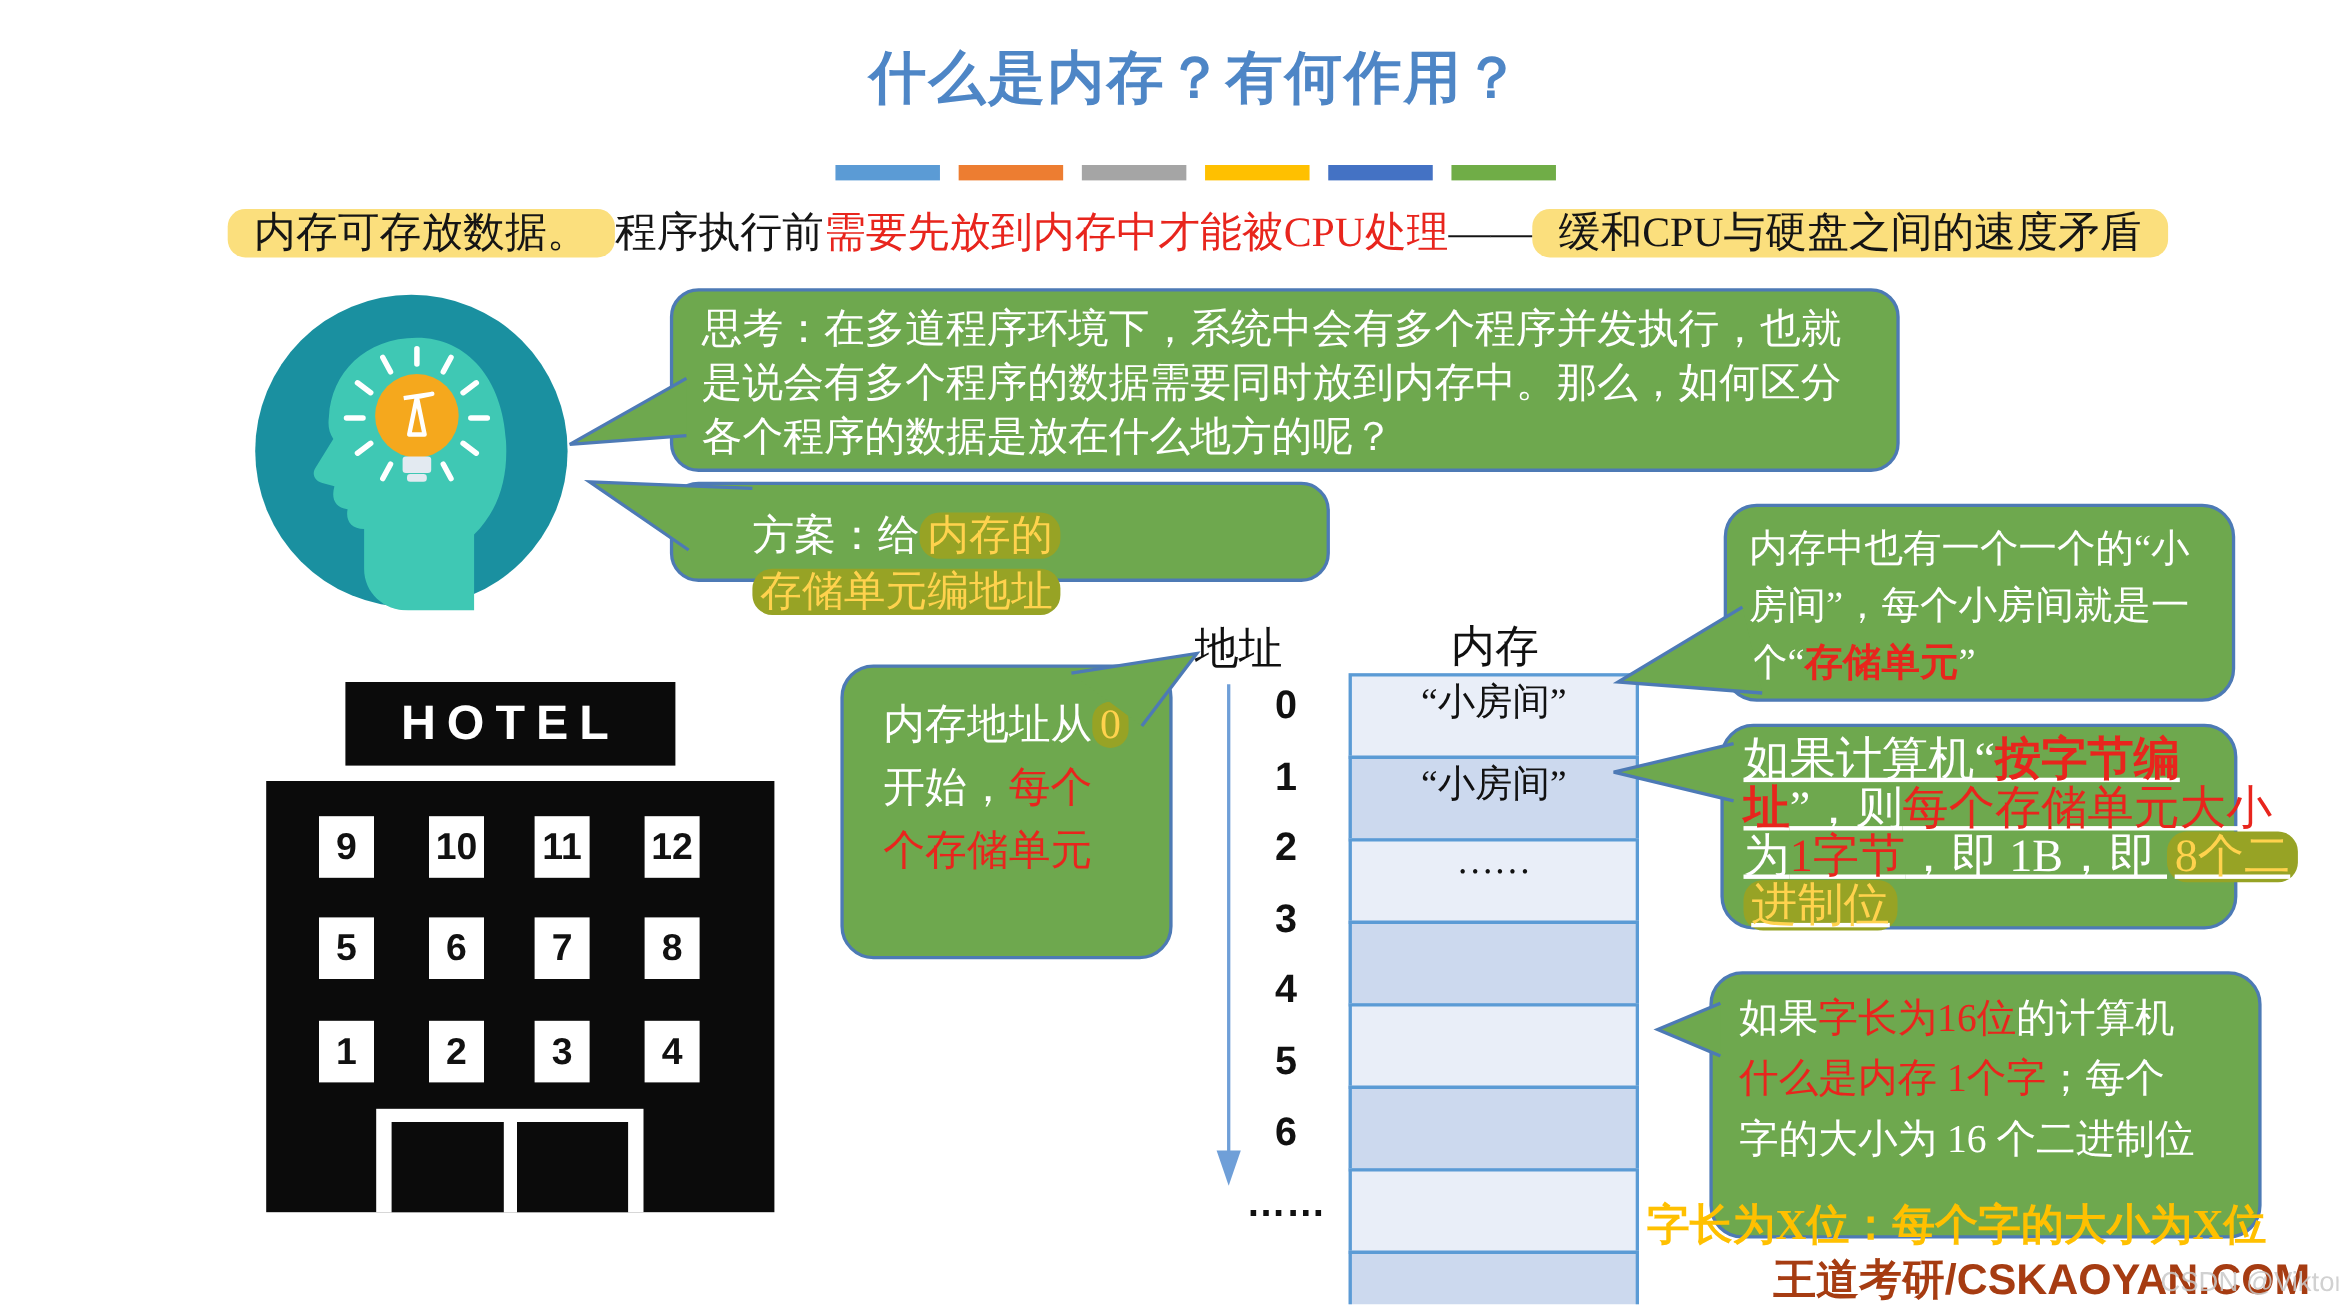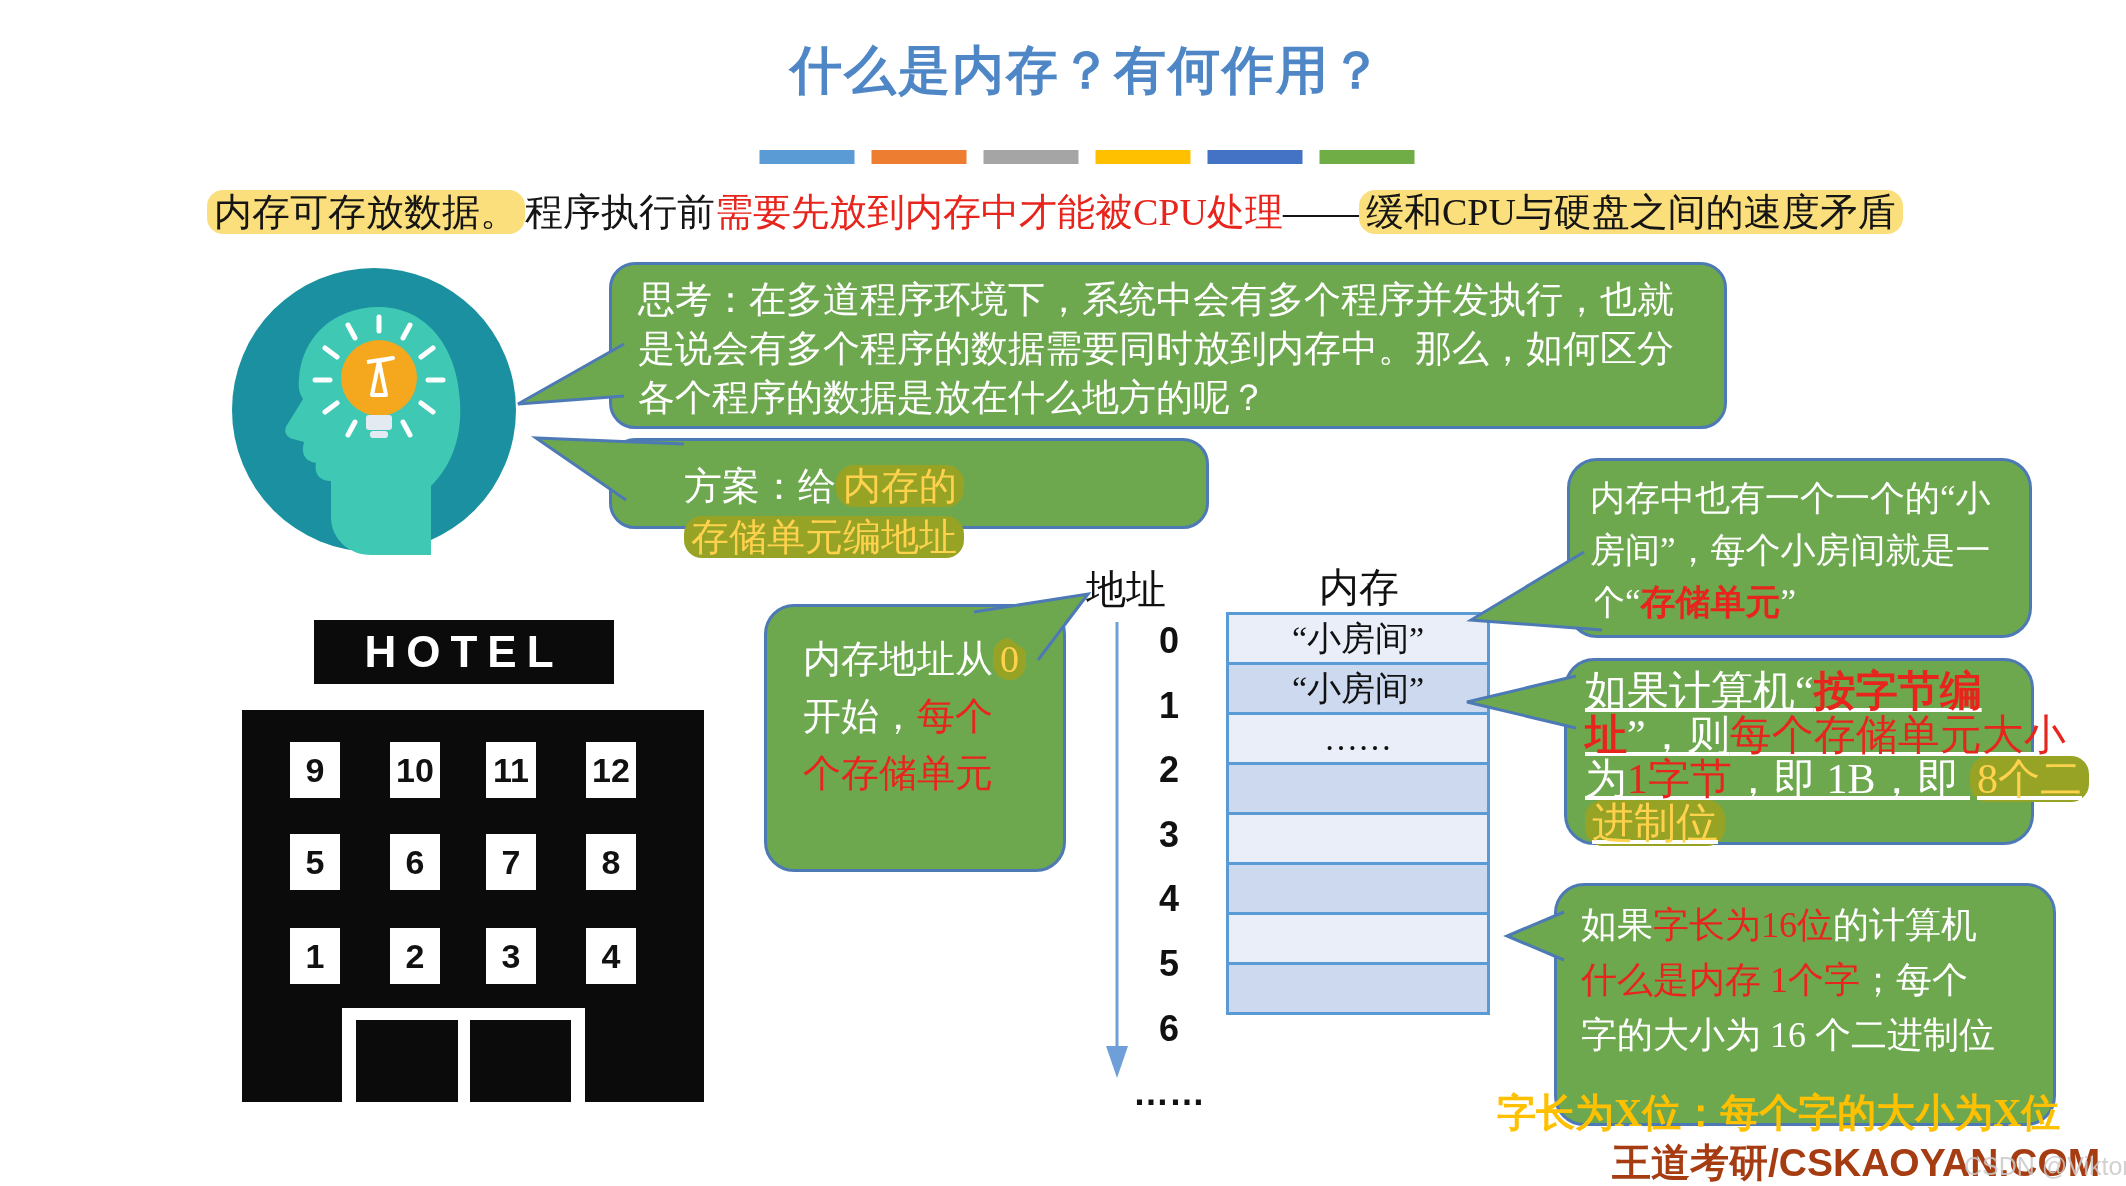--- a/index.html
+++ b/index.html
@@ -14,50 +14,50 @@
   .title{position:absolute;left:0;top:36px;width:2126px;text-align:center;
          font-size:52px;font-weight:700;color:var(--titleblue);letter-spacing:2px;}
   .bars{position:absolute;top:150px;left:50%;transform:translateX(-50%);display:flex;gap:17px;}
   .bar{width:95px;height:14px;}
   .intro{position:absolute;left:183px;top:188px;font-size:38px;line-height:48px;white-space:nowrap;color:#151515;}
   .seg{white-space:pre;}
   .seg-plain{color:#151515;}
   .seg-red{color:var(--red);text-align:center;}
   .seg-red-bold{color:var(--red);font-weight:700;}
   .seg-white{color:#ffffff;}
-  .seg-hl{background:var(--hl);border-radius:16px;padding:1px 7px;color:#151515;}
+  .seg-hl{background:var(--hl);border-radius:16px;padding:1px 24px;color:#151515;}
   .seg-hl-yellow{background:var(--olive);color:var(--yell);border-radius:18px;padding:0 7px;}
   .seg-orange{color:var(--gold);}
   .seg-orange-bold{color:var(--gold);font-weight:800;}
   .bubble,.callout{position:absolute;background:var(--green);border:3px solid var(--bubble-border);
           box-sizing:border-box;color:#fff;}
   .bubble{border-radius:26px;}
   .callout{border-radius:30px;}
   .think{left:585px;top:262px;width:1118px;height:167px;padding:10px 26px;font-size:37px;line-height:49px;}
   .plan{left:585px;top:438px;width:600px;height:91px;padding:20px 0 0 72px;font-size:38px;}
   .addrb{left:740px;top:604px;width:302px;height:268px;padding:24px 0 0 36px;font-size:38px;line-height:57px;border-radius:30px;}
   .cA{left:1543px;top:458px;width:465px;height:180px;padding:12px 20px;font-size:35px;line-height:52px;}
   .cB{left:1540px;top:658px;width:470px;height:187px;padding:8px 18px;font-size:42px;line-height:44px;text-decoration:underline;}
   .cC{left:1530px;top:883px;width:502px;height:243px;padding:12px 24px;font-size:36px;line-height:55px;}
   .bline{white-space:nowrap;}
   .thinker{position:absolute;left:205px;top:265px;width:290px;height:290px;}
-  .hotel-sign{position:absolute;left:290px;top:620px;width:300px;height:64px;background:#0b0b0b;color:#fff;
+  .hotel-sign{position:absolute;left:290px;top:620px;width:300px;height:76px;background:#0b0b0b;color:#fff;
       display:flex;align-items:center;justify-content:center;font-family:"Liberation Sans","DejaVu Sans",sans-serif;
       font-weight:700;font-size:44px;letter-spacing:10px;}
   .hotel-building{position:absolute;left:218px;top:710px;width:462px;height:392px;background:#0b0b0b;}
   .hwin{position:absolute;width:50px;height:56px;background:#fff;color:#111;display:flex;align-items:center;
       justify-content:center;font-family:"Liberation Sans","DejaVu Sans",sans-serif;font-weight:700;font-size:34px;}
   .hotel-door{position:absolute;left:100px;top:298px;width:243px;height:94px;background:#ffffff;
       display:flex;gap:12px;padding:12px 14px 0 14px;box-sizing:border-box;}
   .hotel-door .panel{flex:1;background:#0b0b0b;}
   .addr-label{position:absolute;left:1047px;top:562px;width:110px;text-align:center;font-size:40px;color:#111;}
   .mem-label{position:absolute;left:1270px;top:560px;width:130px;text-align:center;font-size:40px;color:#111;}
   .mem-table{position:absolute;left:1202px;top:612px;width:264px;}
-  .mem-row{box-sizing:border-box;height:53px;border:3px solid var(--tbl);background:var(--rowlight);
-      display:flex;align-items:center;justify-content:center;margin-top:-3px;}
+  .mem-row{box-sizing:border-box;height:78px;border:3px solid var(--tbl);background:var(--rowlight);
+      display:flex;justify-content:center;margin-top:-3px;}
   .mem-row:first-child{margin-top:0;}
   .mem-row.alt{background:var(--rowdark);}
   .mem-row .cell{font-size:34px;color:#111;}
   .addr-num{position:absolute;left:1090px;width:110px;height:64.6px;line-height:64.6px;text-align:center;
       font-family:"Liberation Sans","DejaVu Sans",sans-serif;font-weight:600;font-size:36px;color:#111;}
   .word-note{position:absolute;left:1473px;top:1086px;white-space:nowrap;font-size:39px;font-weight:700;z-index:7;}
   .footer{position:absolute;left:1588px;top:1136px;font-family:"Liberation Sans","DejaVu Sans",sans-serif;
       font-weight:700;font-size:39px;color:var(--brand);z-index:7;white-space:nowrap;}
   .watermark{position:absolute;left:1940px;top:1152px;font-family:"Liberation Sans","DejaVu Sans",sans-serif;
       font-size:25px;color:#c9c9c9;z-index:8;opacity:.85;white-space:nowrap;}

